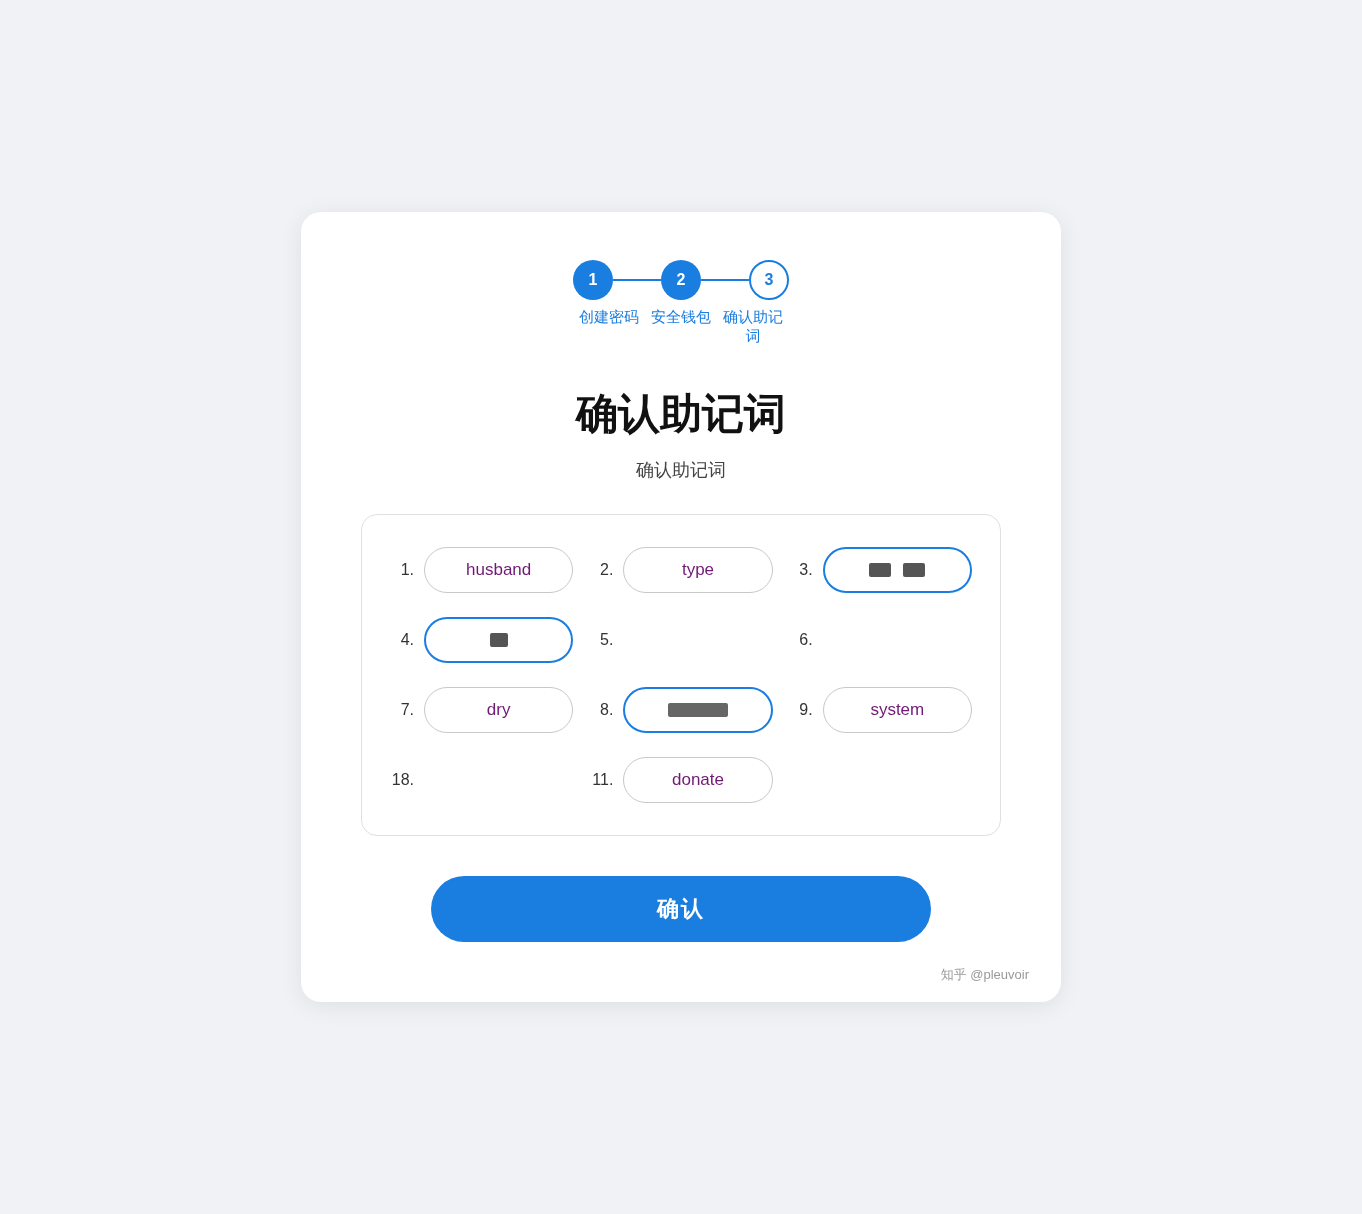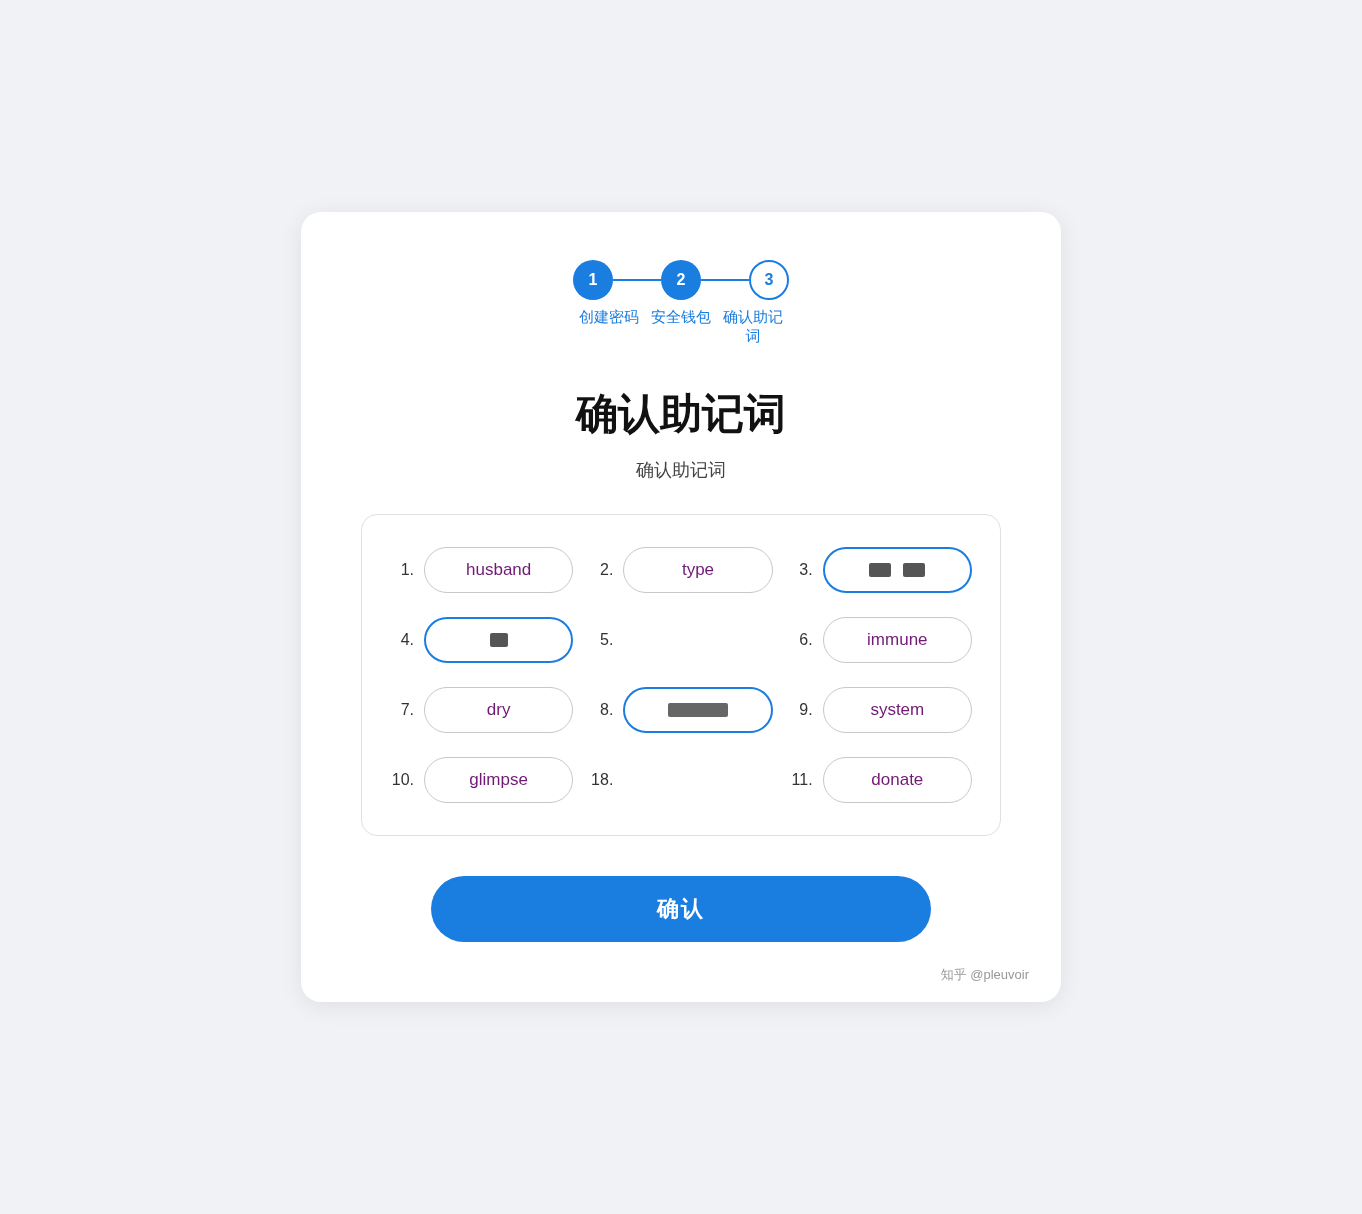--- a/index.html
+++ b/index.html
@@ -224,41 +224,36 @@
           <span class="word-number">4.</span>
           <div class="word-pill highlighted-blue">
             <span class="redact-block" style="width: 18px;"></span>
           </div>
         </div>
         <div class="word-item">
           <span class="word-number">5.</span>
         </div>
         <div class="word-item">
           <span class="word-number">6.</span>
-          <div class="word-pill">immune</div>
         </div>
         <div class="word-item">
           <span class="word-number">7.</span>
           <div class="word-pill">dry</div>
         </div>
         <div class="word-item">
           <span class="word-number">8.</span>
           <div class="word-pill highlighted-blue">
             <span class="redact-block" style="width: 60px; background: rgb(102, 102, 102);"></span>
           </div>
         </div>
         <div class="word-item">
           <span class="word-number">9.</span>
           <div class="word-pill">system</div>
         </div>
         <div class="word-item">
-          <span class="word-number">10.</span>
-          <div class="word-pill">glimpse</div>
-        </div>
-        <div class="word-item">
           <span class="word-number">18.</span>
         </div>
         <div class="word-item">
           <span class="word-number">11.</span>
           <div class="word-pill">donate</div>
         </div>
       </div>
   </div>
 
   <button class="confirm-btn">确认</button>

